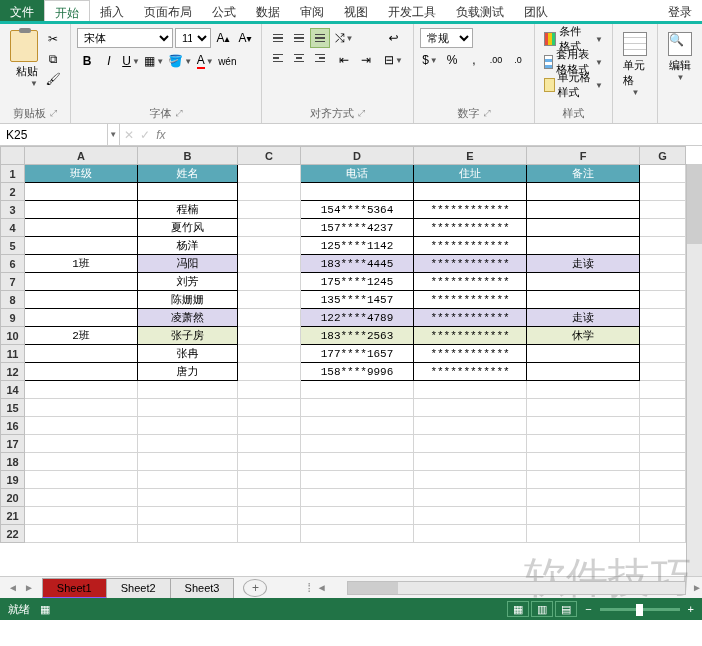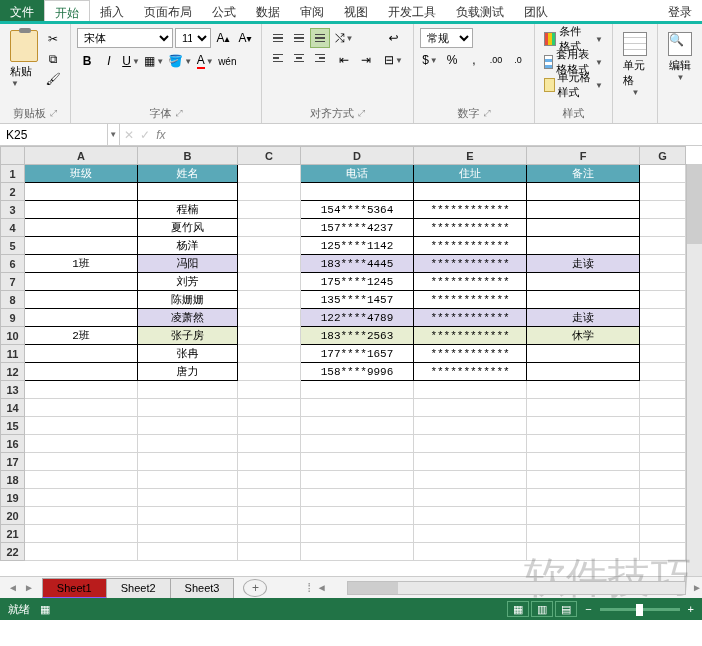--- a/index.html
+++ b/index.html
@@ -10,21 +10,21 @@
 .tab { padding: 4px 10px; color: #333; cursor: pointer; font-size: 12px; }
 .tab.file { background: #217346; color: #fff; }
 .tab.active { background: #fff; color: #217346; border-top: 1px solid #ccc; border-left: 1px solid #ccc; border-right: 1px solid #ccc; }
 
 
 .ribbon { display: flex; background: #f3f3f3; border-bottom: 1px solid #ccc; height: 100px; }
 .group { border-right: 1px solid #d0d0d0; padding: 4px 6px 2px 6px; display: flex; flex-direction: column; justify-content: space-between; }
 .group-label { text-align: center; font-size: 11px; color: #666; padding-top: 2px; display: flex; align-items: center; justify-content: center; gap: 4px; }
 .dlauncher { font-size: 9px; color: #888; cursor: pointer; }
 .clipboard-content { display: flex; }
-.paste-btn { display: flex; flex-direction: column; align-items: flex-start; padding: 2px 4px; cursor: pointer; }
+.paste-btn { display: flex; flex-direction: column; align-items: flex-end; padding: 2px 4px; cursor: pointer; }
 .paste-icon { width: 28px; height: 32px; background: #f8e6b8; border: 1px solid #c09030; border-radius: 2px; position: relative; }
 .paste-icon::before { content: ""; position: absolute; top: -3px; left: 8px; width: 12px; height: 5px; background: #888; border-radius: 2px; }
 .mini-btns { display: flex; flex-direction: column; gap: 2px; padding: 2px; }
 .mini-btn { width: 18px; height: 18px; cursor: pointer; display: flex; align-items: center; justify-content: center; font-size: 12px; }
 .font-content { display: flex; flex-direction: column; gap: 3px; }
 .font-row { display: flex; gap: 2px; align-items: center; }
 .font-select { border: 1px solid #aaa; background: #fff; height: 20px; font-size: 11px; padding: 1px 2px; }
 .tb-btn { min-width: 20px; height: 20px; display: flex; align-items: center; justify-content: center; cursor: pointer; font-size: 12px; border: 1px solid transparent; }
 .dd-arrow { font-size: 8px; color: #555; margin-left: 1px; }
 .align-content { display: flex; gap: 4px; }
@@ -431,30 +431,20 @@
           <th class="row-head">12</th>
           <td class="cell thin-b bordL bordB"></td>
           <td class="cell thin-b bordR bordB">唐力</td>
           <td class="cell"></td>
           <td class="cell thin-b bordL bordB">158****9996</td>
           <td class="cell thin-b bordB">************</td>
           <td class="cell thin-b bordR bordB"></td>
           <td class="cell"></td>
         </tr>
         <tr>
-          <th class="row-head">13</th>
-          <td class="cell"></td>
-          <td class="cell"></td>
-          <td class="cell"></td>
-          <td class="cell"></td>
-          <td class="cell"></td>
-          <td class="cell"></td>
-          <td class="cell"></td>
-        </tr>
-        <tr>
           <th class="row-head">14</th>
           <td class="cell"></td>
           <td class="cell"></td>
           <td class="cell"></td>
           <td class="cell"></td>
           <td class="cell"></td>
           <td class="cell"></td>
           <td class="cell"></td>
         </tr>
         <tr>

